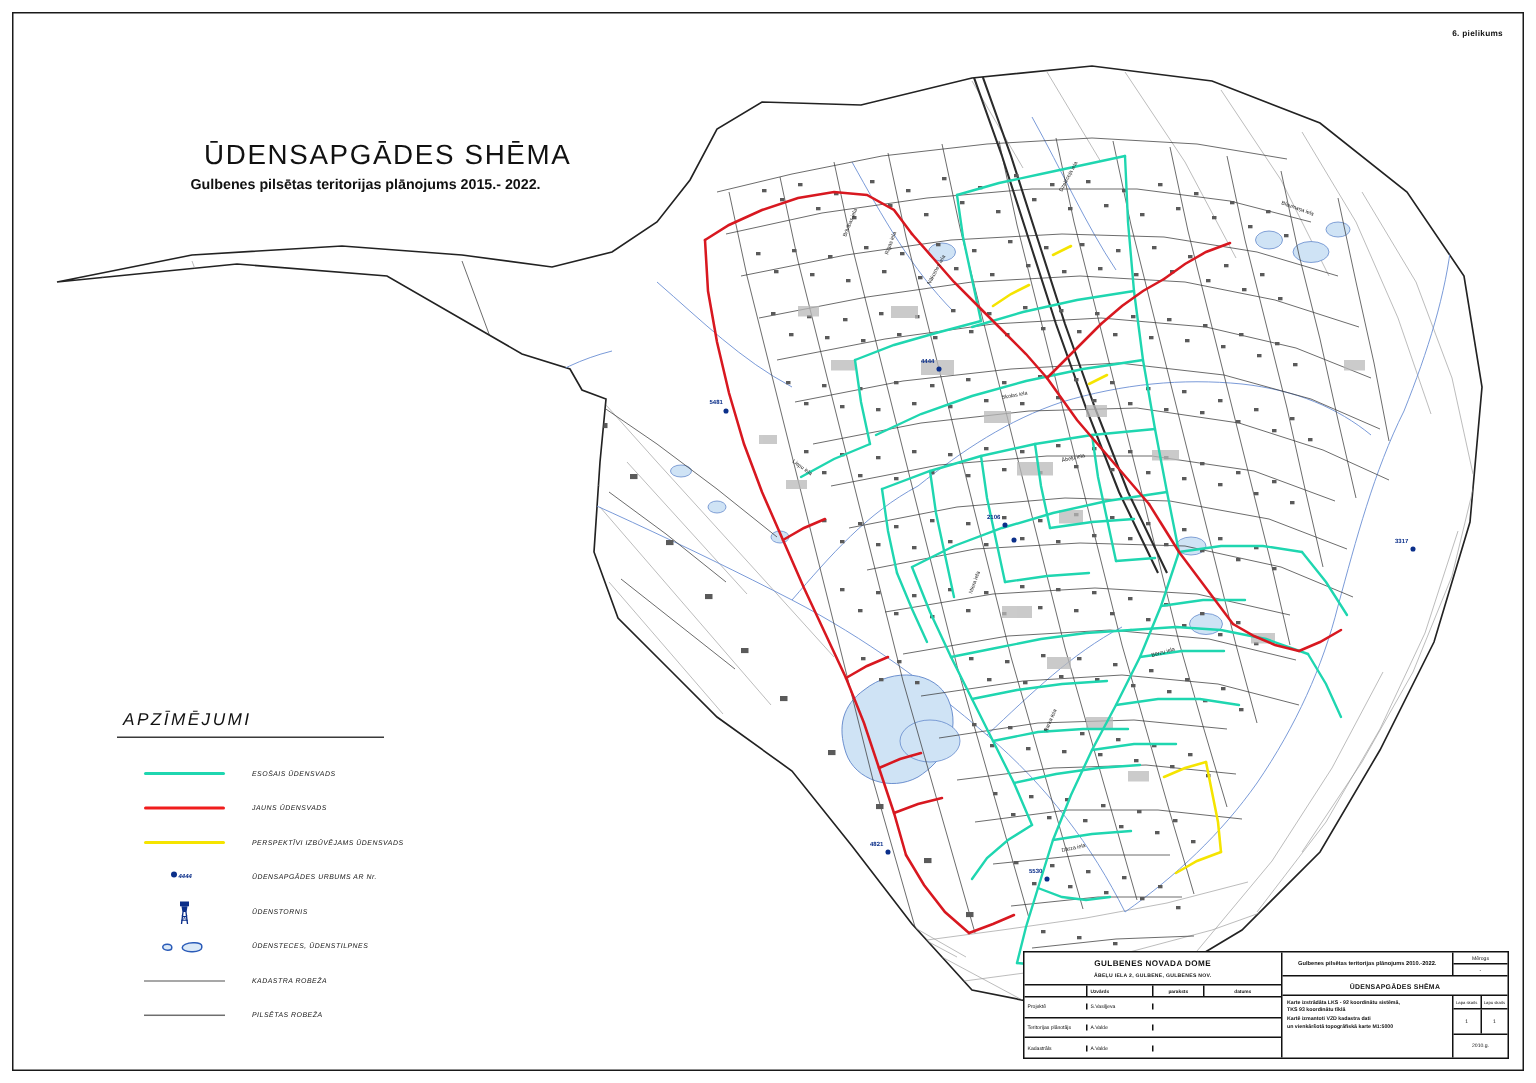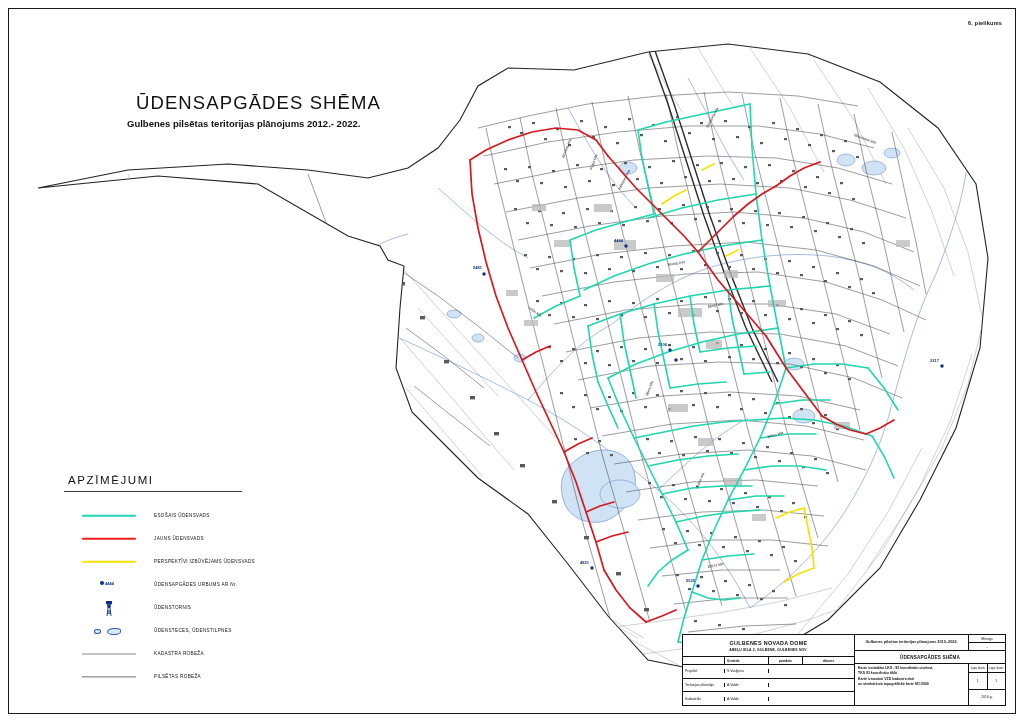--- a/index.html
+++ b/index.html
@@ -43,22 +43,23 @@
     position: absolute;
     left: 127px; top: 118px;
     font-size: 9.5px;
     font-weight: bold;
     color: #111;
     white-space: nowrap;
   }
   
   .legend {
     position: absolute;
-    left: 64px; top: 474px;
+    left: 78px; top: 474px;
     width: 260px;
+    font-style: italic;
   }
   .legend-title {
     font-size: 11.5px;
     letter-spacing: 1.6px;
     color: #111;
     padding-left: 4px;
   }
   .legend-rule {
     margin-top: 5px;
     width: 178px; height: 1px;
@@ -842,21 +843,21 @@
           <text transform="translate(760,430) rotate(-16)">Bērzu iela</text>
           <text transform="translate(690,480) rotate(-66)">Parka iela</text>
           <text transform="translate(700,560) rotate(-12)">Dārza iela</text>
           <text transform="translate(520,300) rotate(36)">Liepu iela</text>
         </g>
       </g>
     </svg>
   </div>
 
   <div class="map-title">ŪDENSAPGĀDES SHĒMA</div>
-  <div class="map-subtitle">Gulbenes pilsētas teritorijas plānojums 2012.- 2022.</div>
+  <div class="map-subtitle">Gulbenes pilsētas teritorijas plānojums 2015.- 2022.</div>
 
   <div class="legend">
     <div class="legend-title">APZĪMĒJUMI</div>
     <div class="legend-rule"></div>
     <div class="legend-rows">
 
       <div class="legend-row">
         <div class="legend-sym">
           <div class="line-sym" style="background:#1fd6b0"></div>
         </div>

